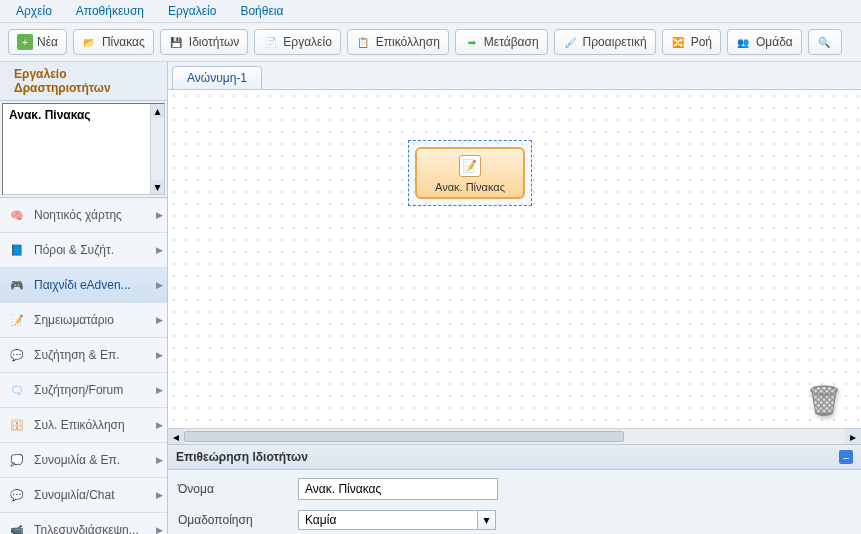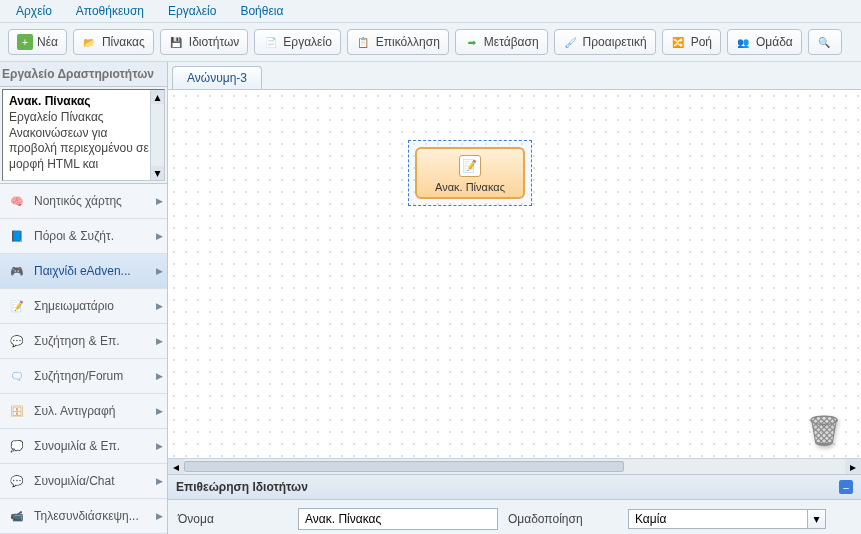--- a/index.html
+++ b/index.html
@@ -8,21 +8,21 @@
 .menubar { display: flex; gap: 24px; padding: 4px 16px; background: #eef3f8; border-bottom: 1px solid #d0d8e0; }
 .menubar span { color: #0369a1; cursor: default; }
 
 .toolbar { display: flex; gap: 6px; padding: 6px 8px; background: #eef3f8; border-bottom: 1px solid #d0d8e0; }
 .tbtn { display: flex; align-items: center; gap: 4px; padding: 4px 8px; background: linear-gradient(#fefefe,#f0f4f8); border: 1px solid #b8c4d0; border-radius: 4px; color: #444; cursor: pointer; }
 .tbtn .ic { width: 16px; height: 16px; display: inline-flex; align-items: center; justify-content: center; border-radius: 2px; font-size: 10px; }
 
 .main { display: flex; height: calc(534px - 58px); }
 
 .sidebar { width: 168px; background: #eef3f8; border-right: 1px solid #c0c8d0; display: flex; flex-direction: column; }
-.sidebar-header { padding: 5px 2px; font-weight: bold; color: #737373; background: #e6edf4; border-bottom: 1px solid #c0c8d0; }
+.sidebar-header { padding: 5px 14px; font-weight: bold; color: #a16207; background: #e6edf4; border-bottom: 1px solid #c0c8d0; }
 .desc-box { background: #fff; border: 1px inset #c0c8d0; margin: 2px; padding: 4px 6px; height: 92px; overflow: hidden; position: relative; }
 .desc-box .title { font-weight: bold; margin-bottom: 2px; }
 .desc-box .body { color: #444; line-height: 1.3; }
 .side-scroller { position: absolute; right: 0; top: 0; bottom: 0; width: 14px; background: #e8edf2; border-left: 1px solid #c8d0d8; }
 .side-scroller .up, .side-scroller .down { height: 14px; background: #dde4eb; display:flex;align-items:center;justify-content:center; }
 .side-list { flex: 1; overflow: hidden; border-top: 1px solid #c0c8d0; }
 .side-item { display: flex; align-items: center; gap: 8px; padding: 8px 8px; border-bottom: 1px solid #d8e0e8; color: #555; background: #f2f6fa; cursor: pointer; position: relative; }
 .side-item .arrow { position: absolute; right: 4px; color: #7a8a98; font-size: 9px; }
 .side-item.active { background: linear-gradient(#dce8f6,#cfe0f2); color: #1b4f8c; }
 .side-item .sic { width: 18px; height: 18px; border-radius: 3px; display:flex; align-items:center; justify-content:center; font-size:11px; }
@@ -42,21 +42,21 @@
 .hscroll { height: 16px; background: #e8edf2; border-top: 1px solid #c8d0d8; display: flex; }
 .hscroll .left, .hscroll .right { width: 16px; background:#dde4eb; display:flex;align-items:center;justify-content:center; }
 .hscroll .track { flex:1; position: relative; }
 .hscroll .thumb { position:absolute; left:0; top:2px; bottom:2px; width: 440px; background:#cfd8e2; border:1px solid #b0bcc8; border-radius:2px; }
 
 .properties { background: #eef3f8; border-top: 1px solid #c0c8d0; }
 .prop-header { background: linear-gradient(#e6edf4,#dae5f0); padding: 5px 8px; border-bottom: 1px solid #c0c8d0; color: #444; display:flex; align-items:center; }
 .prop-header b { color: #333; margin-right: 20px; }
 .prop-header .collapse { margin-left: auto; width:14px; height:14px; background:#3a7ce0; color:#fff; display:flex;align-items:center;justify-content:center; font-size:10px; border-radius:2px;}
 .prop-body { display: flex; padding: 8px 10px; gap: 24px; }
-.prop-col { display: flex; flex-direction: row; gap: 10px; }
+.prop-col { display: flex; flex-direction: column; gap: 10px; }
 .prop-row { display: flex; align-items: center; gap: 10px; }
 .prop-label { width: 110px; color: #444; }
 .prop-input { width: 200px; padding: 3px 6px; border: 1px solid #a8b4c0; background:#fff; }
 .prop-select { width: 180px; padding: 2px 6px; border: 1px solid #a8b4c0; background:#fff; display:flex; align-items:center; }
 .prop-select-btn { width:18px; border:1px solid #a8b4c0; border-left:none; background:linear-gradient(#fefefe,#eaf1f8); display:flex;align-items:center;justify-content:center; }
 .check-row { display: flex; align-items: center; gap: 6px; color: #444; }
 .check-row .cb { width:13px; height:13px; border:1px solid #888; background:#fff; }
 .small-btn { padding: 4px 8px; background: linear-gradient(#fefefe,#eaf1f8); border: 1px solid #a8b4c0; border-radius: 3px; color: #444; cursor:pointer; width:fit-content; }
 </style>
 </head>
@@ -109,21 +109,20 @@
   <div class="tbtn" style="color:#9bb0c4">
       <span class="ic" style="color:#9bb0c4">🔍</span>
     </div>
 </div>
 
 <div class="main">
   <div class="sidebar">
     <div class="sidebar-header">Εργαλείο Δραστηριοτήτων</div>
     <div class="desc-box">
       <div class="title">Ανακ. Πίνακας</div>
-      <div class="body">Εργαλείο Πίνακας Ανακοινώσεων για προβολή περιεχομένου σε μορφή HTML και</div>
       <div class="side-scroller">
         <div class="up">▴</div>
         <div class="down" style="position:absolute;bottom:0;left:0;right:0;">▾</div>
       </div>
     </div>
     <div class="side-list">
       <div class="side-item">
           <span class="sic" style="color:#d13a3a">🧠</span>
           <span>Νοητικός χάρτης</span>
           <span class="arrow">▶</span>
@@ -148,21 +147,21 @@
           <span>Συζήτηση &amp; Επ.</span>
           <span class="arrow">▶</span>
         </div>
       <div class="side-item">
           <span class="sic" style="color:#5aa0dc">🗨</span>
           <span>Συζήτηση/Forum</span>
           <span class="arrow">▶</span>
         </div>
       <div class="side-item">
           <span class="sic" style="color:#d98c2e">🗄</span>
-          <span>Συλ. Αντιγραφή</span>
+          <span>Συλ. Επικόλληση</span>
           <span class="arrow">▶</span>
         </div>
       <div class="side-item">
           <span class="sic" style="color:#aaa">💭</span>
           <span>Συνομιλία &amp; Επ.</span>
           <span class="arrow">▶</span>
         </div>
       <div class="side-item">
           <span class="sic" style="color:#4a90d9">💬</span>
           <span>Συνομιλία/Chat</span>
@@ -172,21 +171,21 @@
           <span class="sic" style="color:#d96a2e">📹</span>
           <span>Τηλεσυνδιάσκεψη...</span>
           <span class="arrow">▶</span>
         </div>
 
     </div>
   </div>
 
   <div class="canvas-area">
     <div class="tabs">
-      <div class="tab">Ανώνυμη-3</div>
+      <div class="tab">Ανώνυμη-1</div>
     </div>
     <div class="canvas">
       <div class="node-wrap">
         <div class="node">
           <div class="nic">📝</div>
           <div class="nlabel">Ανακ. Πίνακας</div>
         </div>
       </div>
       <div class="trash">🗑</div>
     </div>

